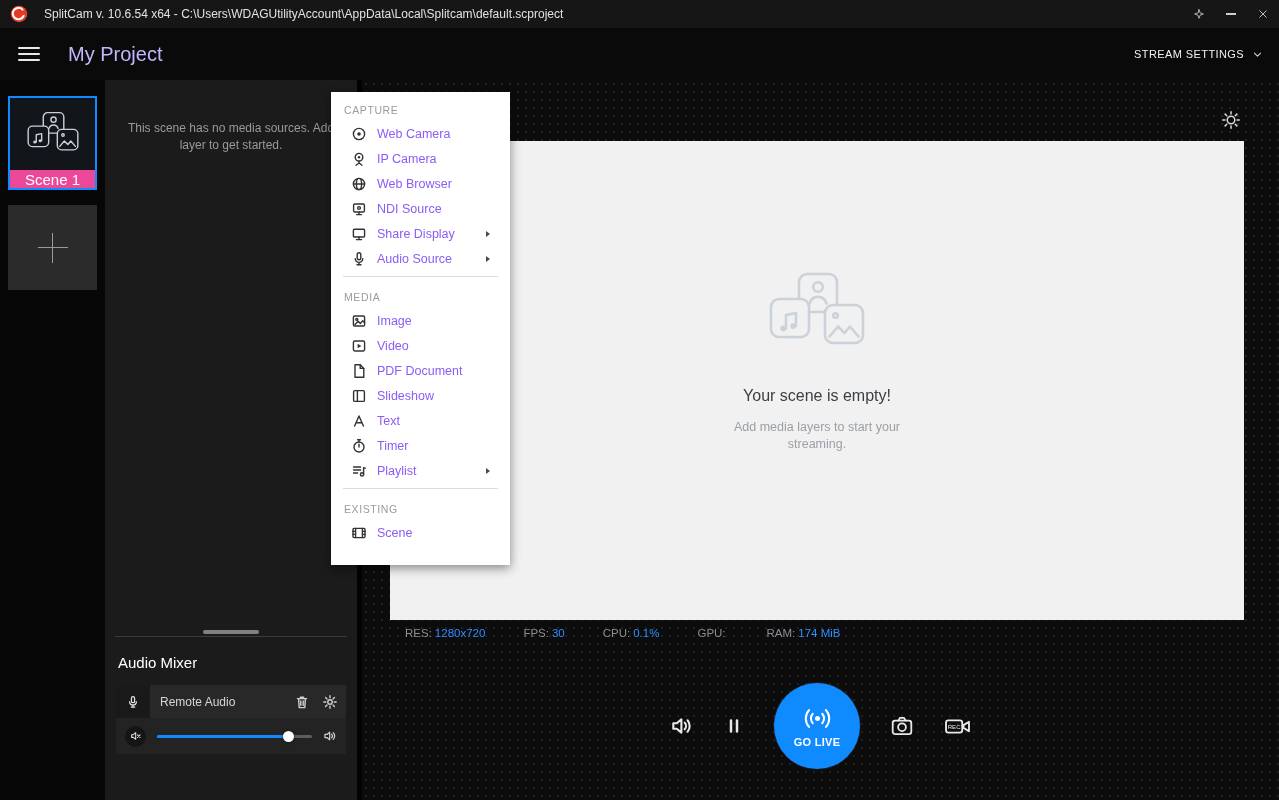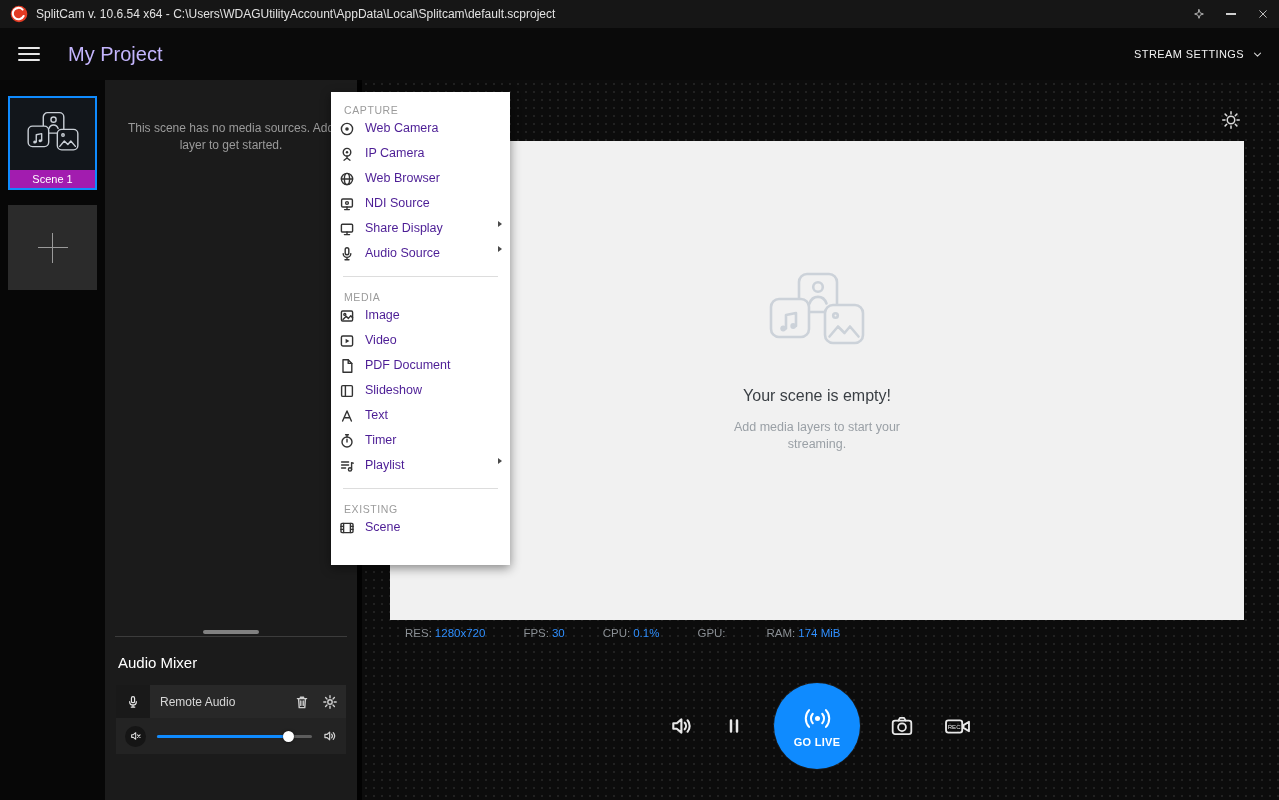--- a/index.html
+++ b/index.html
@@ -4,41 +4,41 @@
 <style>
   * { margin:0; padding:0; box-sizing:border-box; }
   html,body { width:1279px; height:800px; overflow:hidden; background:#000; }
   body { font-family:"Liberation Sans", sans-serif; }
   .app { position:relative; width:1279px; height:800px; background:#0c0c0c; overflow:hidden; }
 
   
   .titlebar { height:28px; background:#161616; display:flex; align-items:center; padding-left:10px; color:#e2e2e2; }
   .logo { width:18px; height:18px; display:inline-flex; }
   .logo svg { width:100%; height:100%; }
-  .tb-title { font-size:12px; margin-left:8px; white-space:nowrap; }
+  .tb-title { font-size:12px; margin-left:16px; white-space:nowrap; }
   .tb-buttons { margin-left:auto; display:flex; height:28px; }
   .tb-btn { width:32px; height:28px; display:flex; align-items:center; justify-content:center; color:#cfcfcf; }
   .tb-btn .icon { width:12px; height:12px; display:inline-flex; }
   .minline { width:10px; height:1.5px; background:#cfcfcf; display:block; }
 
   
   .header { height:52px; background:#0a0a0a; display:flex; align-items:center; }
   .hamburger { margin-left:18px; width:22px; cursor:pointer; }
   .hamburger i { display:block; height:2px; background:#e8e8e8; margin:4px 0; border-radius:1px; }
   .proj-title { margin-left:28px; color:#c4b5fd; font-size:20px; font-weight:400; }
   .stream-settings { margin-left:auto; margin-right:16px; display:flex; align-items:center; gap:8px; color:#f0f0f0; font-size:11px; letter-spacing:.4px; cursor:pointer; }
   .stream-settings .chev { width:11px; height:11px; display:inline-flex; color:#cfcfcf; }
 
   
   .content { position:relative; display:flex; height:720px; }
 
   
   .scenes-rail { width:105px; background:#070707; padding-top:16px; flex:0 0 auto; }
   .scene-thumb { position:relative; width:89px; height:94px; margin:0 auto; border:2px solid #0f8bff; background:#12161b; display:flex; align-items:center; justify-content:center; padding-bottom:16px; cursor:pointer; }
-  .scene-label { position:absolute; left:0; right:0; bottom:0; height:18px; background:#a21caf; color:#fff; font-size:11px; display:flex; align-items:center; justify-content:center; }
+  .scene-label { position:absolute; left:0; right:0; bottom:0; height:18px; background:#ec4899; color:#fff; font-size:15px; display:flex; align-items:center; justify-content:center; }
   .add-scene { width:89px; height:85px; margin:15px auto 0; background:#2b2b2b; display:flex; align-items:center; justify-content:center; cursor:pointer; }
   .plus { position:relative; display:inline-block; }
   .plus::before, .plus::after { content:""; position:absolute; background:#9a9a9a; }
   .plus.gray { width:30px; height:30px; }
   .plus.gray::before { left:0; right:0; top:50%; height:1.6px; margin-top:-0.8px; }
   .plus.gray::after { top:0; bottom:0; left:50%; width:1.6px; margin-left:-0.8px; }
   .plus.blue { width:15px; height:15px; }
   .plus.blue::before, .plus.blue::after { background:#0f8bff; }
   .plus.blue::before { left:0; right:0; top:50%; height:2px; margin-top:-1px; }
   .plus.blue::after { top:0; bottom:0; left:50%; width:2px; margin-left:-1px; }
@@ -97,21 +97,21 @@
   .ctrl.pause { width:20px; height:20px; }
   .ctrl.recw { width:27px; height:27px; }
   .go-live { width:86px; height:86px; border-radius:50%; background:#0f8bff; display:flex; flex-direction:column; align-items:center; justify-content:center; cursor:pointer; box-shadow:0 0 0 1px rgba(255,255,255,.05); }
   .golive-ic { width:27px; height:27px; color:#ffffff; display:inline-flex; }
   .golive-label { margin-top:4px; color:#ffffff; font-size:11px; font-weight:bold; letter-spacing:.3px; }
 
   
   .add-menu { position:absolute; left:331px; top:12px; width:179px; height:473px; background:#ffffff;
               box-shadow:0 3px 10px rgba(0,0,0,.45); z-index:50; overflow:hidden; padding-top:3px; }
   .menu-header { padding:9px 13px 5px; font-size:10.5px; color:#9b9b9b; letter-spacing:.6px; }
-  .menu-item { height:25px; display:flex; align-items:flex-start; padding:0 8px; gap:10px; color:#4c1d95; font-size:12.5px; cursor:pointer; }
+  .menu-item { height:25px; display:flex; align-items:center; padding:0 20px; gap:10px; color:#8b5cf6; font-size:12.5px; cursor:pointer; }
   .mi-icon { width:16px; height:16px; display:inline-flex; color:#333; flex:0 0 auto; }
   .mi-icon svg { width:100%; height:100%; }
   .mi-label { flex:1; white-space:nowrap; }
   .mi-arrow { width:0; height:0; border-left:4.5px solid #4a4a4a; border-top:3.5px solid transparent; border-bottom:3.5px solid transparent; }
   .menu-divider { height:1px; background:#ddd; margin:5px 12px; }
 
   .icon svg { width:100%; height:100%; display:block; }
 </style>
 </head>
 <body>

